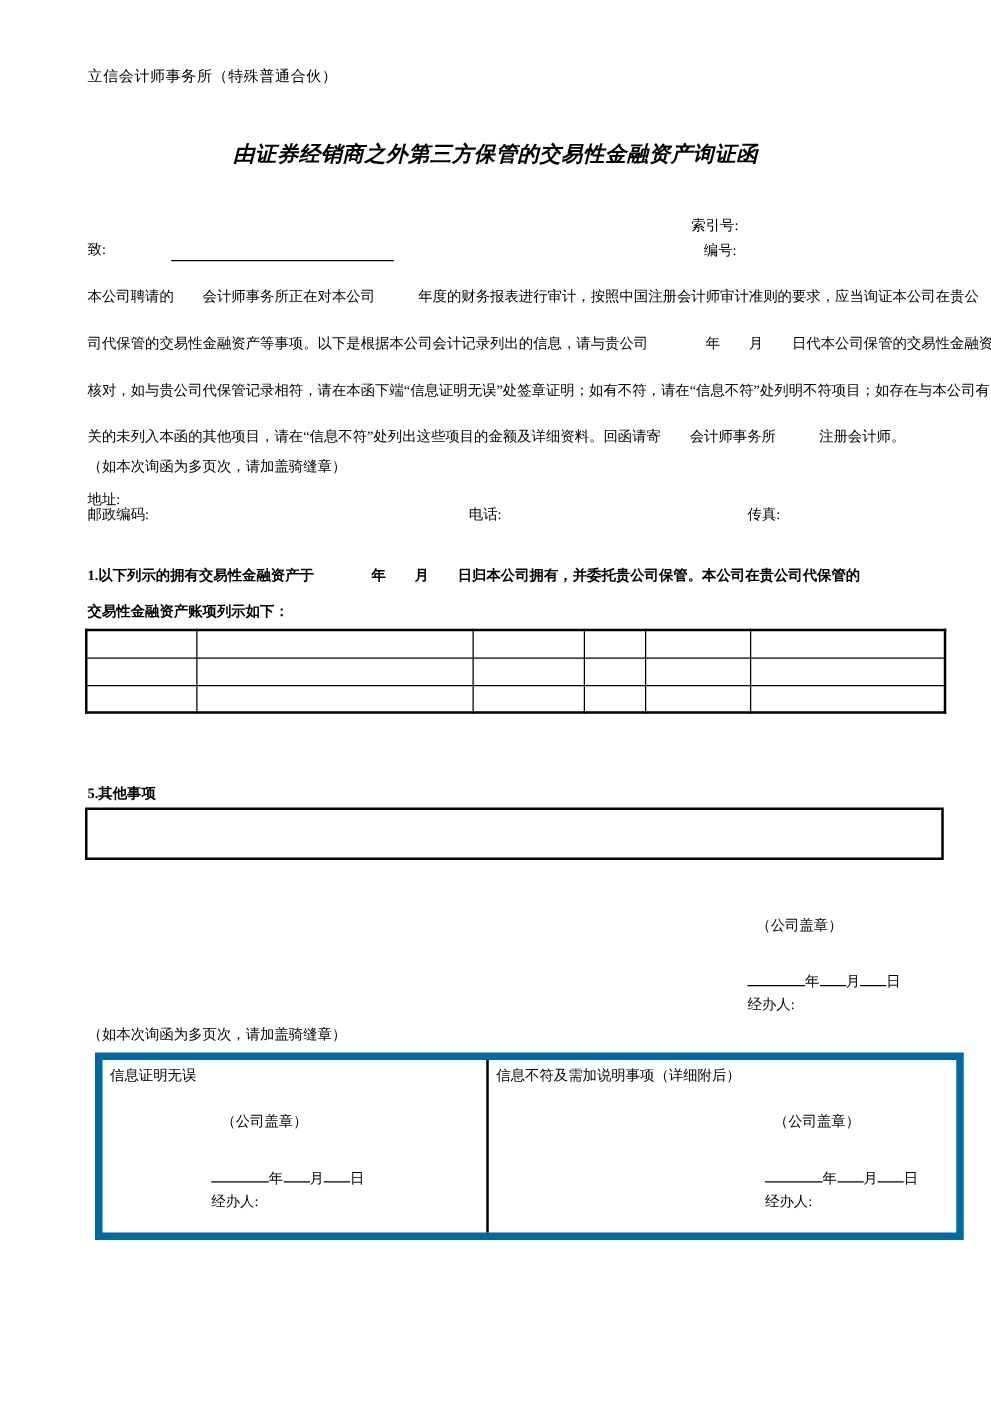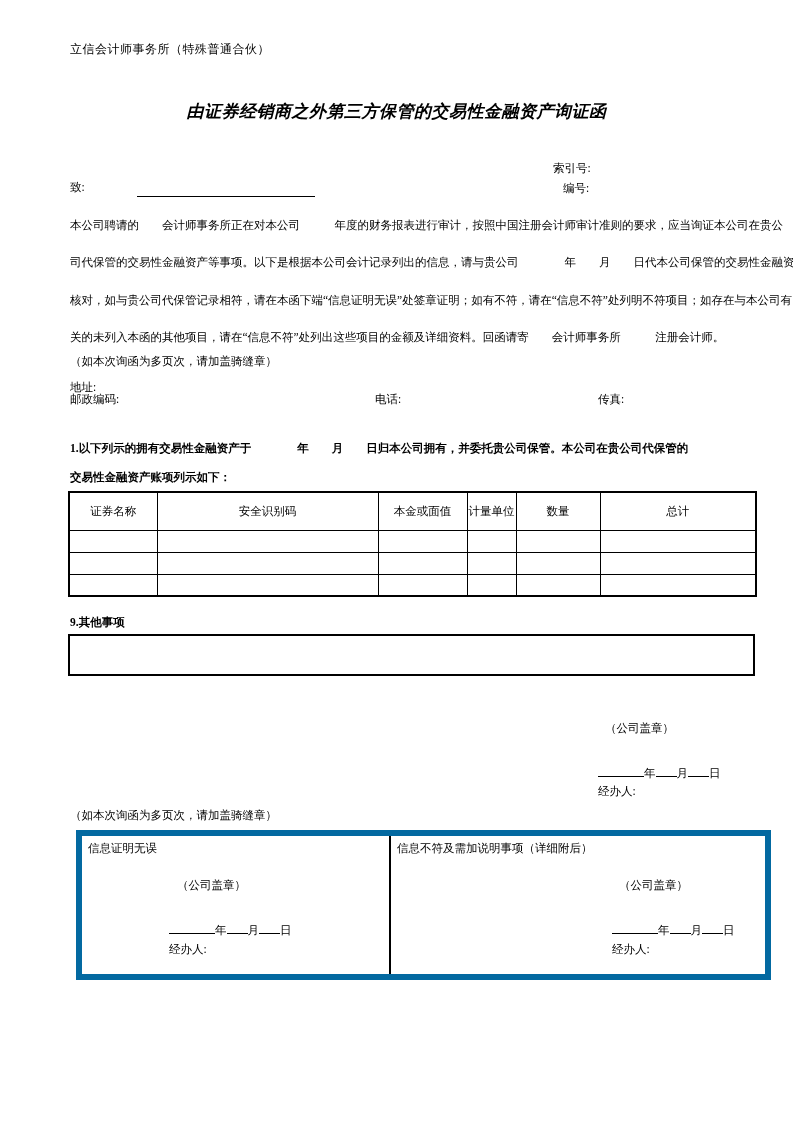--- a/index.html
+++ b/index.html
@@ -1,21 +1,21 @@
 <!DOCTYPE html>
 <html><head>
 <meta charset="utf-8">
 <style>
   html,body { margin:0; padding:0; background:#fff; }
   .page {
     position:relative; width:793px; height:1122px; background:#ffffff;
     font-family:"Liberation Serif","DejaVu Serif",serif;
     color:#000; font-size:11.5px; overflow:hidden;
   }
-  .abs { position:absolute; white-space:nowrap; }
+  .abs { position:absolute; white-space:nowrap;margin-top:12px; }
   .firm-header { left:70px; top:41px; font-size:12px; letter-spacing:0.5px; }
   .doc-title { left:0; top:100px; width:100%; text-align:center; font-size:17px; font-weight:bold; letter-spacing:0.5px;font-style:italic; }
   .index-label { left:553px; top:161px; }
   .to-label { left:70px; top:180px; }
   .to-underline { left:137px; top:180px; width:178px; height:16px; border-bottom:1px solid #000; }
   .number-label { left:563px; top:181px; }
   .body-line { left:70px; width:690px; }
   .bl0 { top:218px;text-align:center; } .bl1 { top:255px; } .bl2 { top:293px; } .bl3 { top:330px; }
   .note1 { left:70px; top:354px; }
   .addr { left:70px; top:380px; }
@@ -81,28 +81,20 @@
     <table>
       <colgroup>
         <col style="width:88px">
           <col style="width:221px">
           <col style="width:89px">
         <col style="width:49px">
           <col style="width:84px">
           <col style="width:156px">
       </colgroup>
       <tbody>
-          <tr class="head-row">
-        <th>证券名称</th>
-        <th>安全识别码</th>
-        <th>本金或面值</th>
-        <th>计量单位</th>
-        <th>数量</th>
-        <th>总计</th>
-      </tr>
       <tr class="data-row">
         <td></td>
         <td></td>
         <td></td>
         <td></td>
         <td></td>
         <td></td>
       </tr>
       <tr class="data-row">
         <td></td>
@@ -117,21 +109,21 @@
         <td></td>
         <td></td>
         <td></td>
         <td></td>
         <td></td>
       </tr>
     </tbody>
       </table>
   </div>
 
-  <div class="abs s2-heading">9.其他事项</div>
+  <div class="abs s2-heading">5.其他事项</div>
   <div class="abs s2-box"></div>
 
   <div class="abs seal-mid">（公司盖章）</div>
   <div class="abs date-mid">
     <span class="blank long"></span><span>年</span><span class="blank short"></span><span>月</span><span class="blank short"></span><span>日</span>
   </div>
   <div class="abs handler-mid">经办人:</div>
 
   <div class="abs note2">（如本次询函为多页次，请加盖骑缝章）</div>
 

